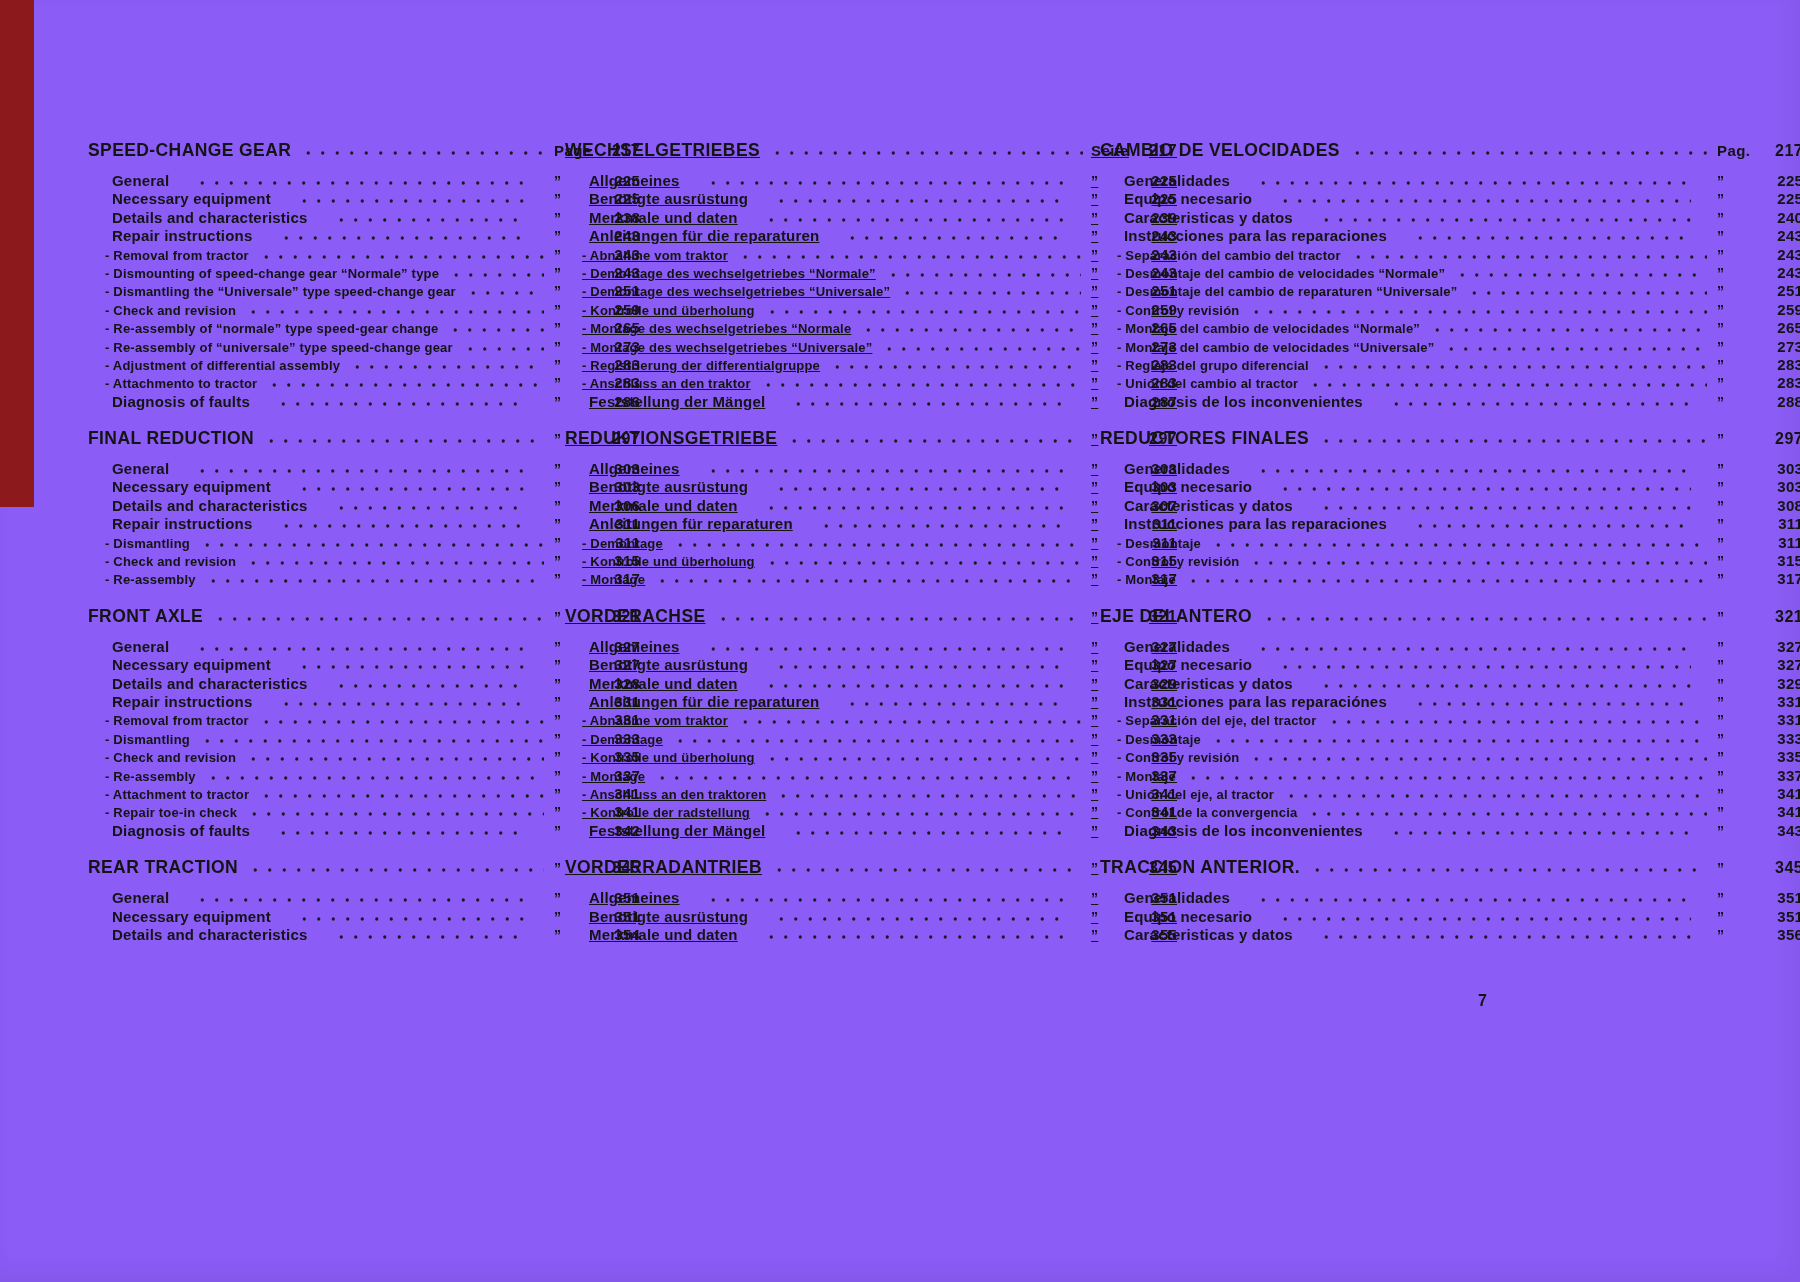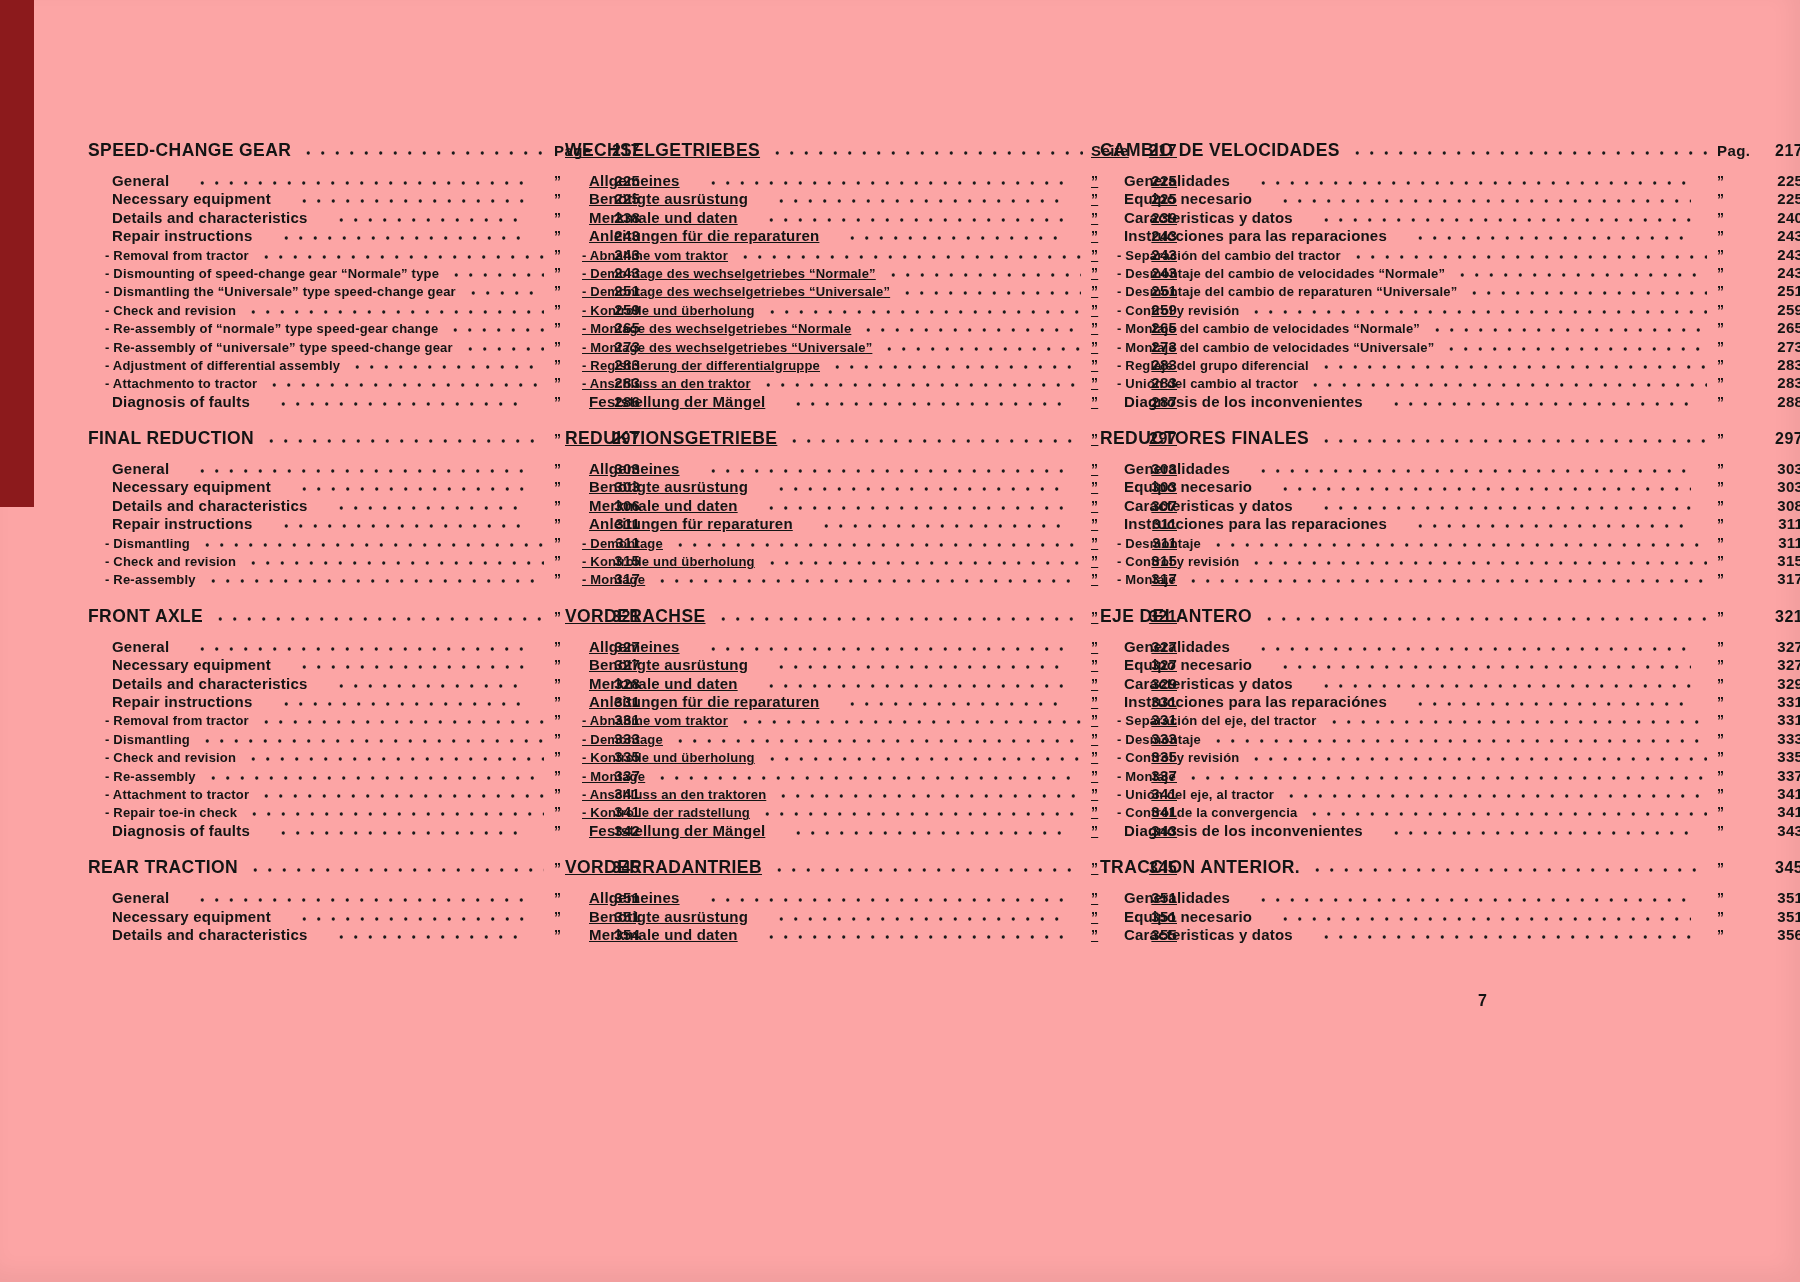--- a/index.html
+++ b/index.html
@@ -1,20 +1,20 @@
 <!DOCTYPE html>
 <html><head>
 <meta charset="utf-8">
 <style>
   html, body { margin: 0; padding: 0; background: #d8d6d0; }
   .page {
     position: relative;
     width: 1800px;
     height: 1282px;
-    background: #fca5a5;
+    background: #8b5cf6;
     overflow: hidden;
     font-family: "Liberation Sans", "DejaVu Sans", sans-serif;
     font-weight: 700;
     color: #141414;
     box-shadow: inset -8px -10px 22px rgba(0,0,0,0.05);
   }
   .red-tab {
     position: absolute;
     left: 0; top: 0;
     width: 34px; height: 507px;

